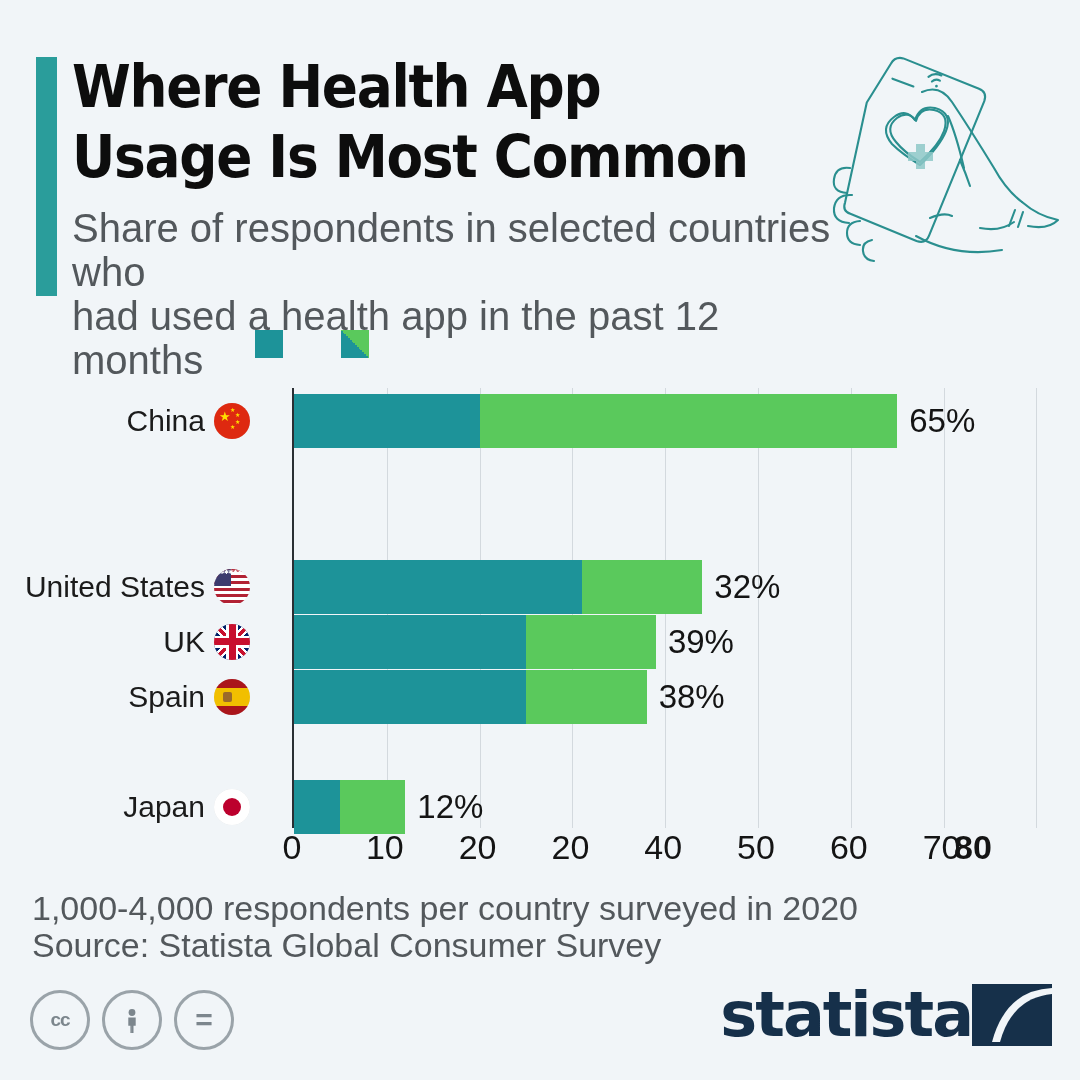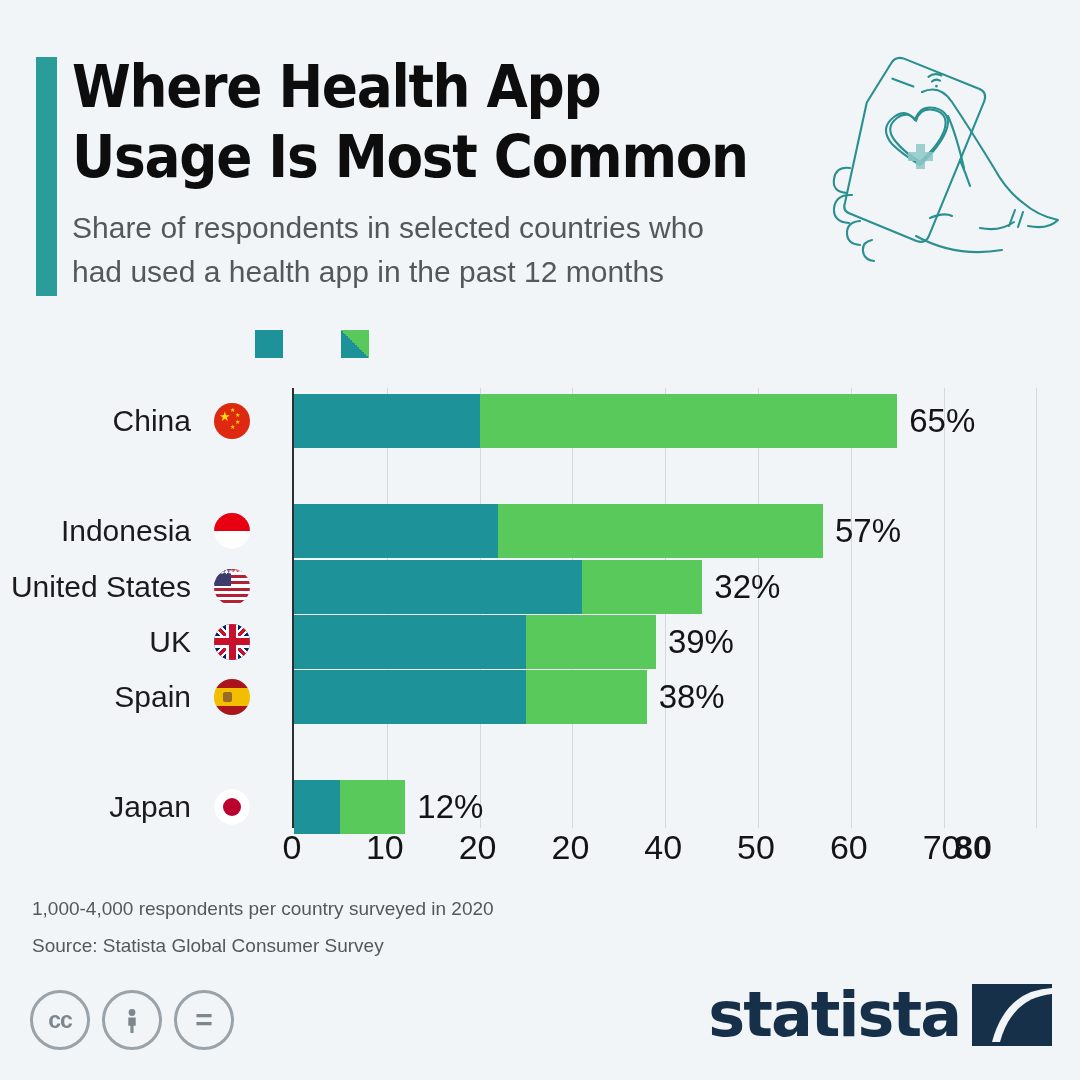--- a/index.html
+++ b/index.html
@@ -39,21 +39,21 @@
     line-height: 70px;
     letter-spacing: -1.4px;
     color: #0d0d0d;
     transform: scaleX(0.92);
     transform-origin: left center;
     white-space: pre-line;
   }
   #chart-subtitle {
     margin-top: 14px;
     font-family: "Liberation Sans", sans-serif;
-    font-size: 30px;
+    font-size: 40px;
     line-height: 44px;
     color: #53585c;
     white-space: pre-line;
   }
 
   
   #phone-illustration {
     position: absolute;
     right: 8px; top: 40px;
     width: 260px; height: 250px;
@@ -117,21 +117,21 @@
     width: 1080px;
   }
   .row-label {
     position: absolute;
     right: 830px;
     top: 0;
     height: 54px;
     display: flex;
     align-items: center;
     justify-content: flex-end;
-    gap: 23px;
+    gap: 9px;
     white-space: nowrap;
   }
   .country-name {
     font-size: 30px;
     color: #1b1b1b;
   }
   .flag {
     width: 36px; height: 36px;
     border-radius: 50%;
     overflow: hidden;
@@ -173,49 +173,48 @@
     top: 0;
     transform: translateX(-50%);
     font-size: 34px;
     color: #141414;
   }
 
   
   #footnotes {
     position: absolute;
     left: 32px; top: 890px;
-    font-size: 19px;
+    font-size: 34px;
     line-height: 37px;
     color: #53585c;
   }
   #license-row {
     position: absolute;
     left: 30px; top: 990px;
     display: flex;
     gap: 12px;
     align-items: center;
   }
   .cc-badge {
     width: 54px; height: 54px;
     border-radius: 50%;
     border: 3px solid #9aa3a9;
     display: flex;
     align-items: center;
     justify-content: center;
     color: #7c868d;
     font-weight: bold;
   }
-  .cc-badge.cc-text { font-size: 23px; letter-spacing: -1px; }
+  .cc-badge.cc-text { font-size: 19px; letter-spacing: -1px; }
   .cc-badge.cc-eq   { font-size: 30px; }
   #statista-logo {
     position: absolute;
     right: 28px; top: 984px;
     display: flex;
     align-items: center;
-    gap: 12px;
     margin-left: 48px;
   }
   #statista-wordmark {
     font-family: "DejaVu Sans", sans-serif;
     font-weight: bold;
     font-size: 62px;
     letter-spacing: -2px;
     color: #16304a;
     line-height: 62px;
   }
@@ -299,33 +298,20 @@
             <div style="position:absolute;left:21px;top:16px;color:#ffde00;font-size:6px;line-height:6px">★</div>
             <div style="position:absolute;left:16px;top:21px;color:#ffde00;font-size:6px;line-height:6px">★</div>
           </span>
         </div>
         <div class="bar-track" style="width: 603.2px;">
           <div class="seg seg-total" style="left: 185.6px; width: 417.6px; background: rgb(90, 201, 92);"></div>
           <div class="seg seg-paid" style="width: 185.6px; background: rgb(29, 147, 153);"></div>
         </div>
         <div class="value-label" style="left: 909.2px;">65%</div>
       </div>
-      <div class="bar-row" style="top: 116.4px;">
-        <div class="row-label">
-          <span class="country-name">Indonesia</span>
-          <span class="flag">
-            <div style="position:absolute;inset:0;background:linear-gradient(#e70011 0 50%,#ffffff 50%)"></div>
-          </span>
-        </div>
-        <div class="bar-track" style="width: 528.96px;">
-          <div class="seg seg-total" style="left: 204.16px; width: 324.8px; background: rgb(90, 201, 92);"></div>
-          <div class="seg seg-paid" style="width: 204.16px; background: rgb(29, 147, 153);"></div>
-        </div>
-        <div class="value-label" style="left: 834.96px;">57%</div>
-      </div>
       <div class="bar-row" style="top: 171.6px;">
         <div class="row-label">
           <span class="country-name">United States</span>
           <span class="flag">
             <div style="position:absolute;inset:0;background:repeating-linear-gradient(#b22234 0 3.1px,#ffffff 3.1px 6.2px)"></div>
             <div style="position:absolute;left:0;top:0;width:17px;height:17px;background:#3c3b6e"></div>
             <div style="position:absolute;left:1px;top:1px;width:15px;height:15px;color:#fff;font-size:6px;line-height:5px;letter-spacing:-0.5px">✱✱✱✱✱✱✱✱✱</div>
           </span>
         </div>
         <div class="bar-track" style="width: 408.32px;">

